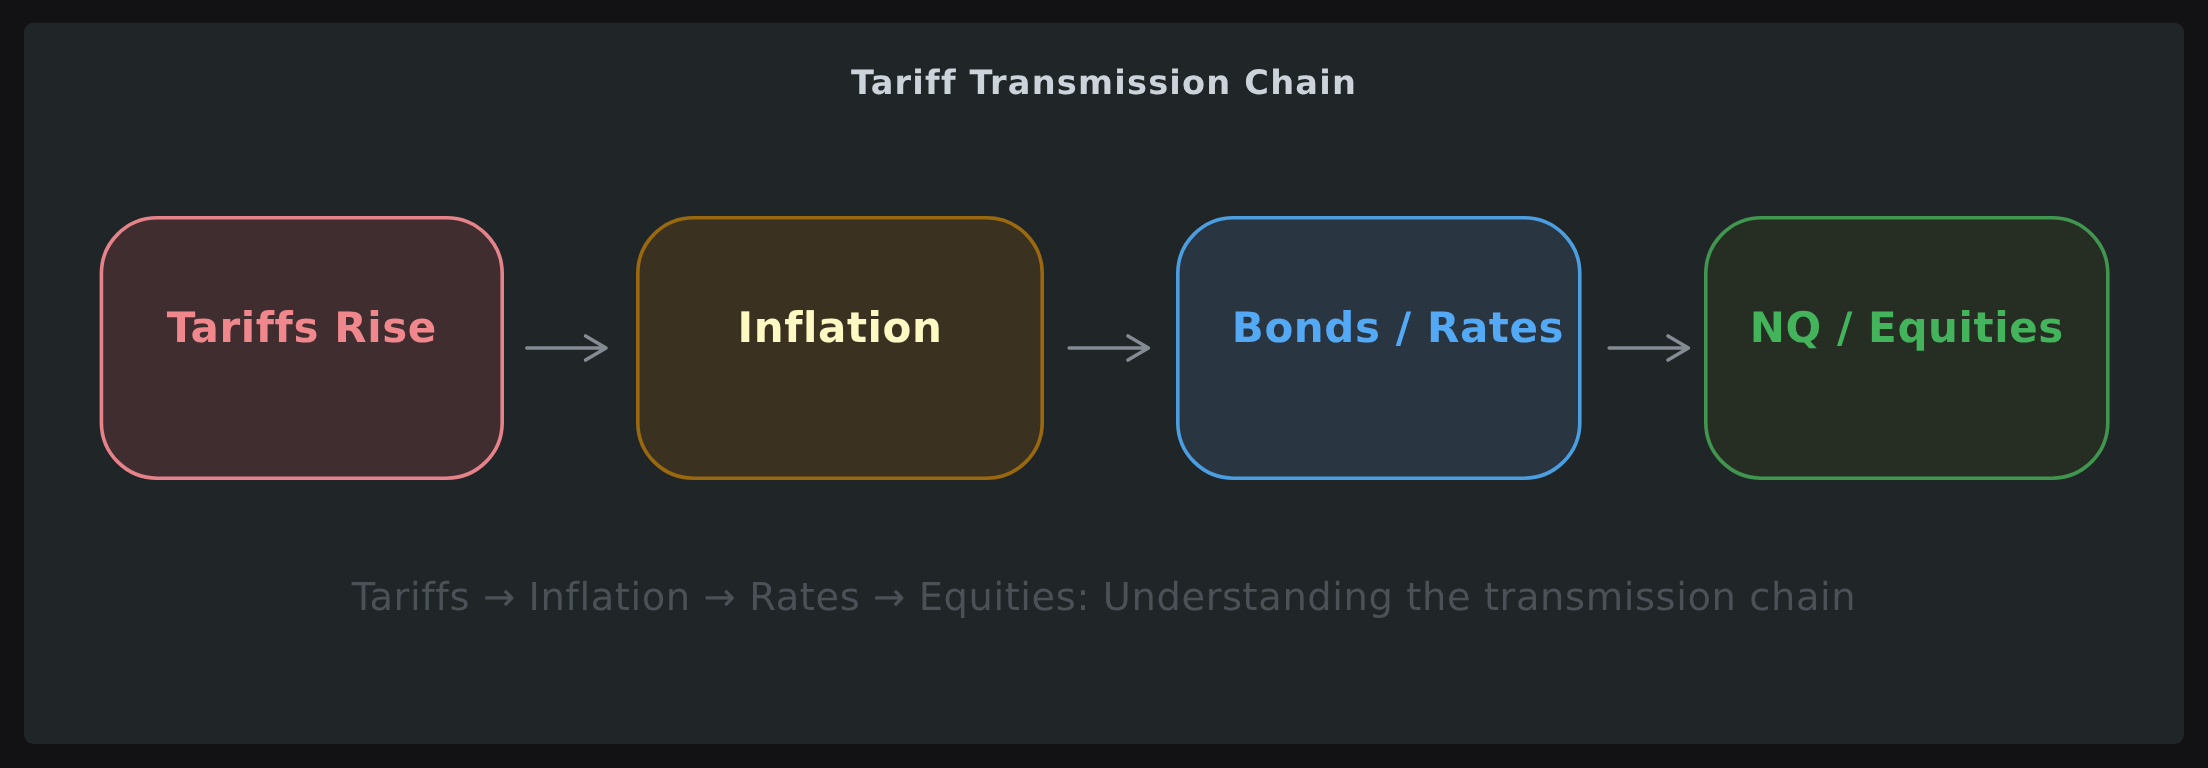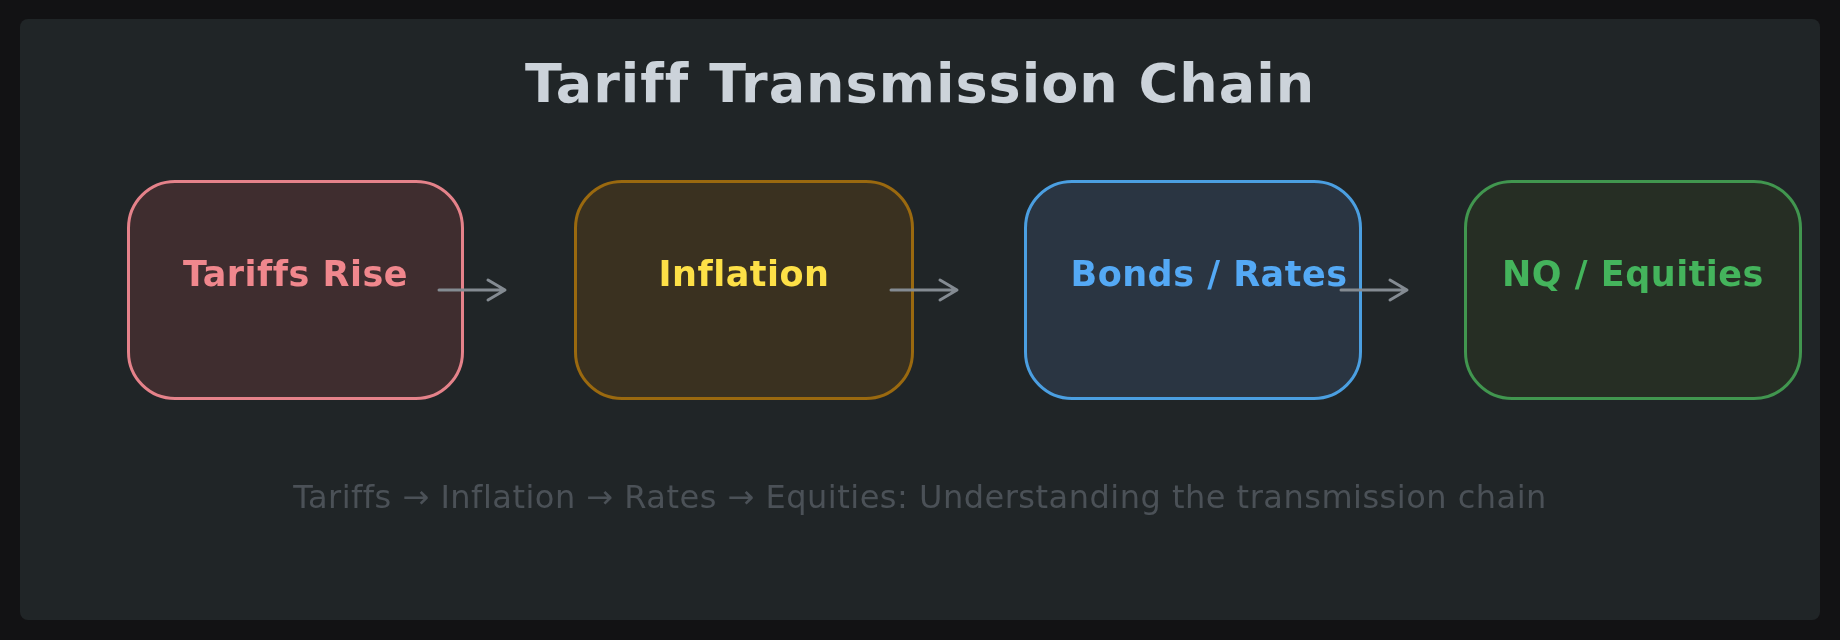--- a/index.html
+++ b/index.html
@@ -25,35 +25,34 @@
     left:20px; top:19px;
     width:1800px; height:601px;
     background:var(--panel-bg);
     border-radius:8px;
   }
   .title{
     position:absolute;
     left:0; top:52px;
     width:1840px;
     text-align:center;
-    font-size:54px;
+    font-size:28px;
     font-weight:600;
     letter-spacing:1px;
     color:var(--title-color);
   }
   .node{
     position:absolute;
     top:180px;
     height:220px;
     border:3px solid;
     border-radius:48px;
     display:flex;
     align-items:center;
     justify-content:center;
-    margin-left:44px;
   }
   .node .label{
     font-size:35px;
     font-weight:600;
     letter-spacing:0.5px;
     transform:translateY(-16px);
     white-space:nowrap;
   }
   .node-0{left:83px;  width:337px;}
   .node-1{left:530px; width:340px;}
@@ -86,21 +85,21 @@
   <div class="title">Tariff Transmission Chain</div>
 
   <div class="node node-0" style="border-color: rgb(229, 130, 138); background: rgb(63, 45, 47); color: rgb(240, 135, 141);">
     <span class="label">Tariffs Rise</span>
   </div>
 
   <svg class="arrow arrow-0" width="80" height="26" viewBox="0 0 80 26">
     <path d="M3 13 H66 M52 3 L69 13 L52 23" fill="none" stroke="currentColor" stroke-width="3" stroke-linecap="round" stroke-linejoin="round"></path>
   </svg>
 
-  <div class="node node-1" style="border-color: rgb(154, 105, 15); background: rgb(58, 49, 32); color: #fde047;">
+  <div class="node node-1" style="border-color: rgb(154, 105, 15); background: rgb(58, 49, 32); color: #fef9c3;">
     <span class="label">Inflation</span>
   </div>
 
   <svg class="arrow arrow-1" width="80" height="26" viewBox="0 0 80 26">
     <path d="M3 13 H66 M52 3 L69 13 L52 23" fill="none" stroke="currentColor" stroke-width="3" stroke-linecap="round" stroke-linejoin="round"></path>
   </svg>
 
   <div class="node node-2" style="border-color: rgb(75, 159, 225); background: rgb(42, 53, 66); color: rgb(84, 169, 245); padding-left: 32px;">
     <span class="label">Bonds / Rates</span>
   </div>

